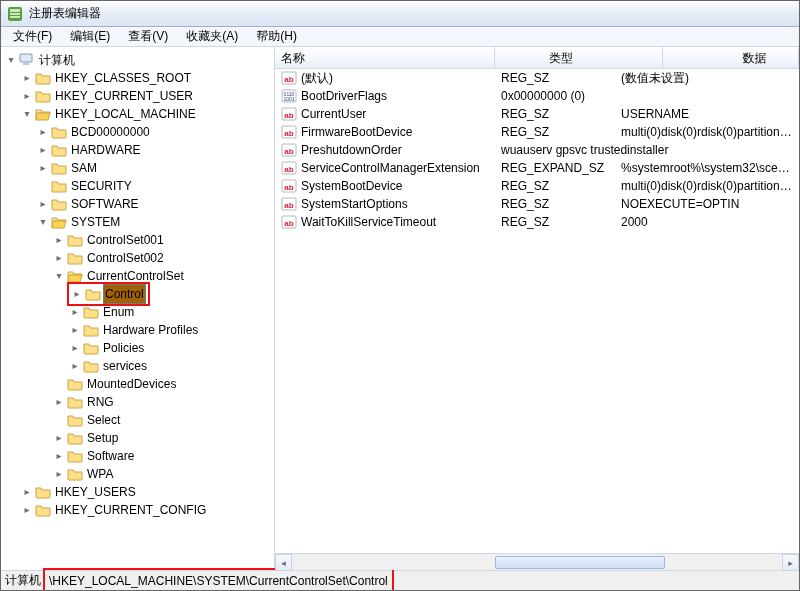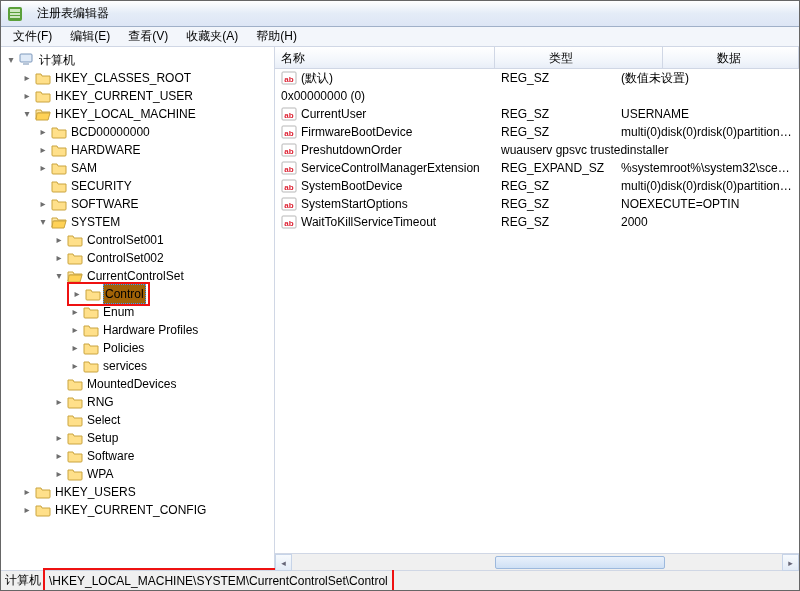--- a/index.html
+++ b/index.html
@@ -15,21 +15,21 @@
     flex-direction: column;
   }
   
   .titlebar {
     height: 26px;
     background: linear-gradient(to bottom, #ffffff, #e4ecf7 50%, #dde6f5);
     border-bottom: 1px solid #a0b0c8;
     display: flex;
     align-items: center;
     padding: 0 6px;
-    gap: 14px;
+    gap: 6px;
   }
   .titlebar .app-icon svg { display: block; }
   .titlebar .title { font-size: 12px; color: #000; }
   
   .menubar {
     height: 20px;
     background: #f3f6fb;
     border-bottom: 1px solid #d0d7e5;
     display: flex;
     align-items: center;
@@ -103,21 +103,21 @@
   .col {
     border-right: 1px solid #d0d7e5;
     padding: 3px 6px 0 6px;
     font-size: 12px;
     overflow: hidden;
     text-overflow: ellipsis;
     white-space: nowrap;
   }
   .col-name { width: 220px; }
   .col-type { width: 120px; }
-  .col-data { flex: 1; }
+  .col-data { flex: 1; text-align: center; }
   
   .list-body { flex: 1; overflow: auto; }
   .list-row {
     display: flex;
     height: 18px;
     line-height: 18px;
     align-items: center;
   }
   .cell {
     padding: 8px 6px;
@@ -518,20 +518,30 @@
                 <rect x="1" y="2" width="14" height="12" rx="1" fill="#fff" stroke="#b7b7b7"></rect>
                 <text x="8" y="12" text-anchor="middle" font-size="8" fill="#d23" font-weight="bold">ab</text>
               </svg>
             </span>
             <span>(默认)</span>
           </div>
           <div class="cell cell-type">REG_SZ</div>
           <div class="cell cell-data">(数值未设置)</div>
         </div>
         <div class="list-row">
+          <div class="cell cell-name">
+            <span class="val-icon">
+              <svg width="16" height="16" viewBox="0 0 16 16">
+                <rect x="1" y="2" width="14" height="12" rx="1" fill="#fff" stroke="#b7b7b7"></rect>
+                <text x="8" y="8" text-anchor="middle" font-size="5" fill="#248">0110</text>
+                <text x="8" y="13" text-anchor="middle" font-size="5" fill="#248">1001</text>
+              </svg>
+            </span>
+            <span>BootDriverFlags</span>
+          </div>
           <div class="cell cell-data">0x00000000 (0)</div>
         </div>
         <div class="list-row">
           <div class="cell cell-name">
             <span class="val-icon">
               <svg width="16" height="16" viewBox="0 0 16 16">
                 <rect x="1" y="2" width="14" height="12" rx="1" fill="#fff" stroke="#b7b7b7"></rect>
                 <text x="8" y="12" text-anchor="middle" font-size="8" fill="#d23" font-weight="bold">ab</text>
               </svg>
             </span>

